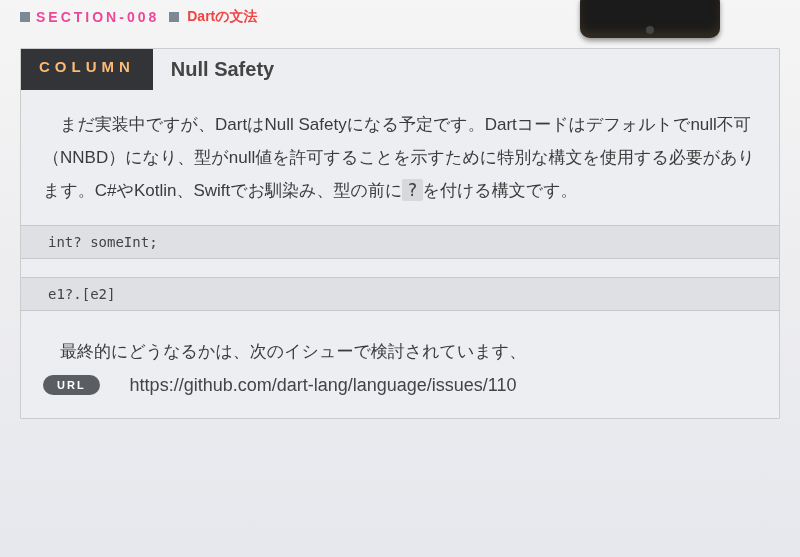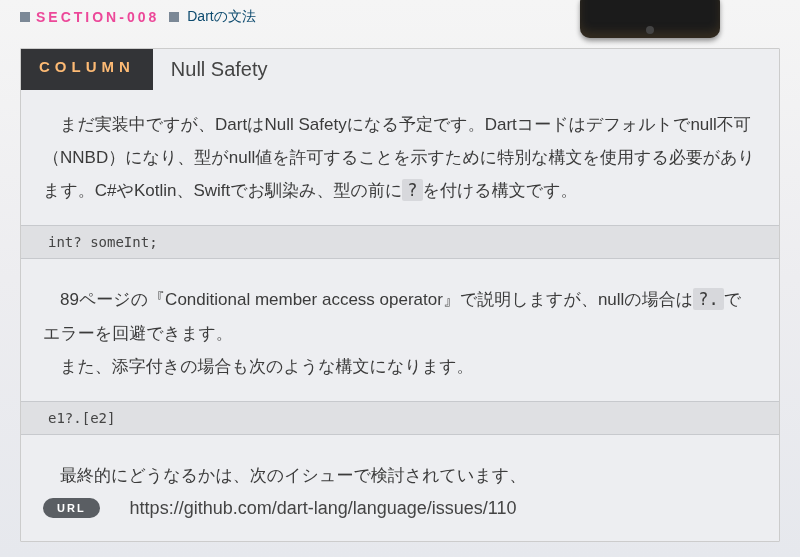--- a/index.html
+++ b/index.html
@@ -32,22 +32,22 @@
     font-family: Arial, sans-serif;
     color: #ec4899;
   }
   .sq2 {
     width: 10px;
     height: 10px;
     background: #7b8896;
     margin: 0 8px 0 10px;
   }
   .sec-title {
-    color: #0c4a6e;
-    font-weight: 400;
+    color: #ef4444;
+    font-weight: 700;
   }
   .clip {
     position: absolute;
     top: -4px;
     right: 80px;
     width: 140px;
     height: 42px;
     background: #1b1b1b;
     border-radius: 6px 6px 10px 10px;
     box-shadow: 0 3px 5px rgba(0,0,0,0.4), inset 0 -6px 8px rgba(90,70,40,0.4);
@@ -75,21 +75,21 @@
     color: #fdba74;
     font-family: Arial, sans-serif;
     letter-spacing: 5px;
     font-weight: bold;
     padding: 9px 18px;
     font-size: 15px;
   }
   .column-title {
     padding: 9px 18px;
     font-size: 20px;
-    font-weight: 400;
+    font-weight: 700;
     color: #444;
     font-family: Arial, "Helvetica Neue", sans-serif;
   }
   .body {
     padding: 18px 22px 0 22px;
     font-size: 17px;
     line-height: 1.95;
     color: #3b3b3b;
   }
   .para { text-indent: 1em; margin: 0; }
@@ -152,26 +152,20 @@
   </div>
 
   <div class="body">
     <p class="para">
       <span>まだ実装中ですが、DartはNull Safetyになる予定です。Dartコードはデフォルトでnull不可（NNBD）になり、型がnull値を許可することを示すために特別な構文を使用する必要があります。C#やKotlin、Swiftでお馴染み、型の前に</span><span class="inline-code">?</span><span>を付ける構文です。</span>
     </p>
   </div>
 
   <div class="code-block">int? someInt;</div>
 
-  <div class="body" style="padding-top:6px;">
-    <p class="para">
-      <span>89ページの『Conditional member access operator』で説明しますが、nullの場合は</span><span class="inline-code">?.</span><span>でエラーを回避できます。</span>
-    </p>
-    <p class="para">また、添字付きの場合も次のような構文になります。</p>
-  </div>
 
   <div class="code-block">e1?.[e2]</div>
 
   <div class="body" style="padding-top:6px;">
     <p class="para">最終的にどうなるかは、次のイシューで検討されています、</p>
   </div>
 
   <div class="url-row">
     <span class="url-badge">URL</span>
     <span class="url-text">https://github.com/dart-lang/language/issues/110</span>

